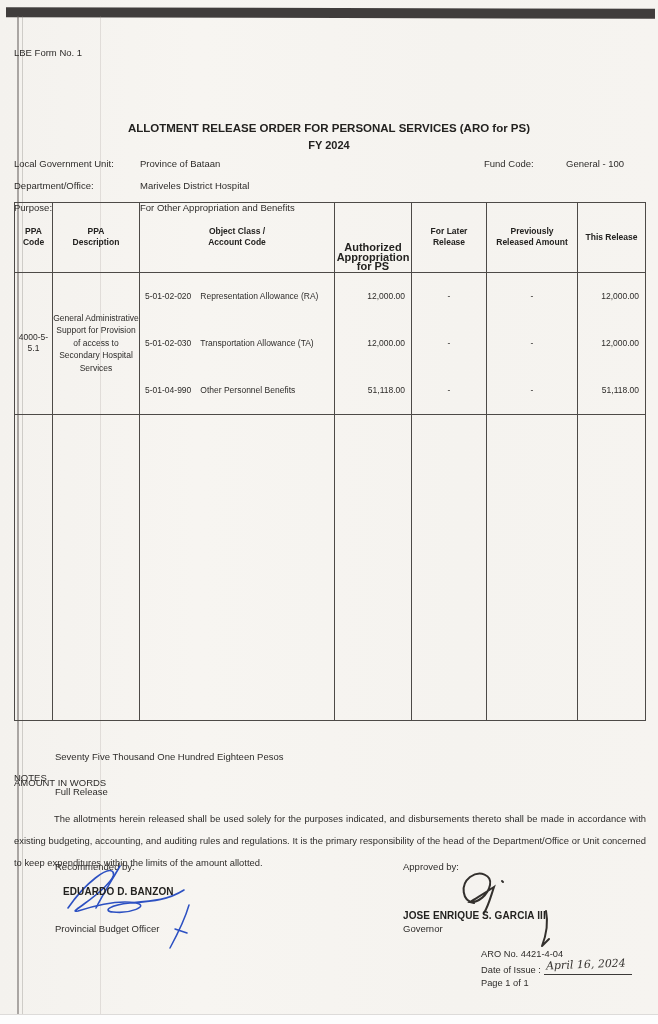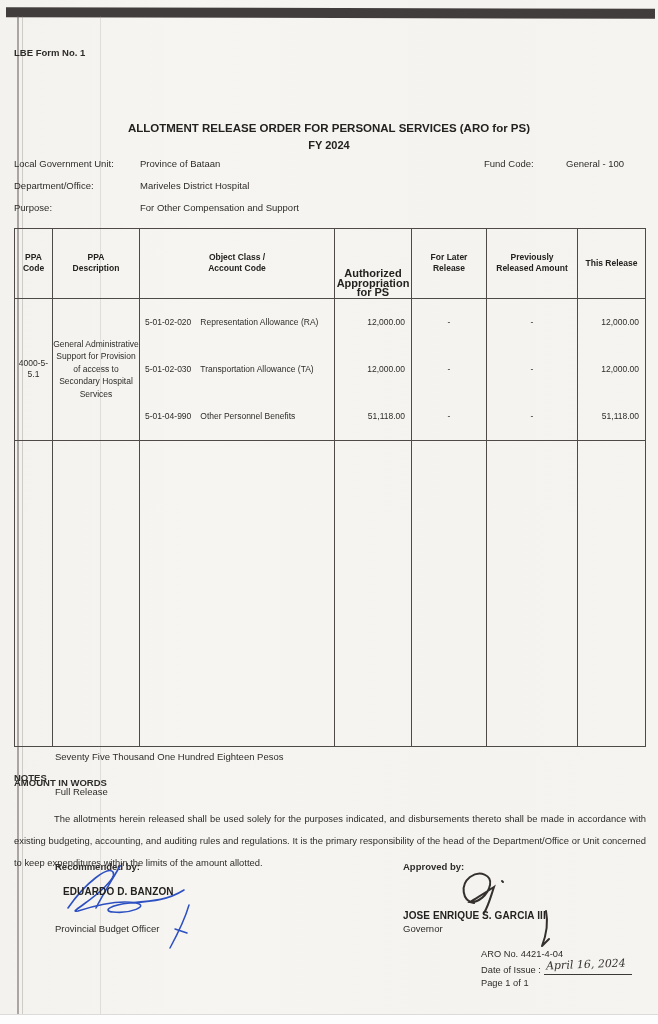--- a/index.html
+++ b/index.html
@@ -12,39 +12,39 @@
     overflow:hidden;
   }
   
   .strip-top{position:absolute;left:6px;right:3px;top:8px;height:10px;background:#403d3c;transform:rotate(0.15deg);}
   .edge-line-a{position:absolute;left:17px;top:16px;bottom:10px;width:2px;background:rgba(95,90,87,0.50);}
   .edge-line-b{position:absolute;left:22px;top:16px;bottom:10px;width:1px;background:rgba(120,115,110,0.30);}
   .fold-line{position:absolute;left:100px;top:16px;bottom:8px;width:1px;background:rgba(150,143,137,0.22);}
   .bottom-shadow{position:absolute;left:0;right:0;bottom:0;height:9px;background:#fdfdfd;border-top:1px solid rgba(160,155,150,0.35);}
 
   .abs{position:absolute;}
-  .lbl{font-size:9.5px;font-weight:bold;}
+  .lbl{font-size:9.5px;}
   .val{font-size:9.5px;}
 
   
   .cb-group{position:absolute;left:486px;top:57px;}
   .cb-row{display:flex;align-items:center;height:19.5px;}
   .cb-box{width:17px;height:11px;border:1.4px solid #3c3a38;margin-right:11px;position:relative;background:rgba(255,255,255,0.4);}
   .cb-check{position:absolute;left:3px;top:-3px;font-size:11px;color:#4a4845;}
   .cb-label{font-size:9.5px;}
 
   .title{position:absolute;left:0;right:0;top:122px;text-align:center;font-weight:bold;font-size:11.5px;color:#232220;}
   .fy{position:absolute;left:0;right:0;top:139px;text-align:center;font-weight:bold;font-size:11px;color:#232220;}
 
   
   .info-label{position:absolute;font-size:9.5px;}
   .info-value{position:absolute;font-size:9.5px;}
 
   
-  table.aro{position:absolute;left:14px;top:228px;border-collapse:collapse;table-layout:fixed;width:631px;border-radius:14px;}
+  table.aro{position:absolute;left:14px;top:202px;border-collapse:collapse;table-layout:fixed;width:631px;border-radius:14px;}
   table.aro th,table.aro td{border:1px solid #4d4a47;padding:0;vertical-align:middle;}
   th .hwrap{white-space:pre-line;font-size:8.5px;font-weight:bold;line-height:11px;color:#232220;display:block;text-align:center;}
   th .hwrap.small{font-size:11px;line-height:9.5px;margin-top:40px;}
   tr.hdr{height:39px;}
   tr.body-row{height:141px;}
   tr.total-row{height:25px;}
   tr.empty-row{height:306px;}
   td.ppa-code{text-align:center;font-size:8.5px;line-height:11px;}
   td.ppa-desc{text-align:center;font-size:8.5px;line-height:12.5px;padding:0 3px;}
   .col-stack{display:flex;flex-direction:column;justify-content:space-around;height:141px;}
@@ -87,21 +87,21 @@
 
   <div class="info-label" style="left:14px;top:158px;">Local Government Unit:</div>
   <div class="info-value" style="left:140px;top:158px;">Province of Bataan</div>
   <div class="info-label" style="left:484px;top:158px;">Fund Code:</div>
   <div class="info-value" style="left:566px;top:158px;">General - 100</div>
 
   <div class="info-label" style="left:14px;top:180px;">Department/Office:</div>
   <div class="info-value" style="left:140px;top:180px;">Mariveles District Hospital</div>
 
   <div class="info-label" style="left:14px;top:202px;">Purpose:</div>
-  <div class="info-value" style="left:140px;top:202px;">For Other Compensation and Support</div>
+  <div class="info-value" style="left:140px;top:202px;">For Other Appropriation and Benefits</div>
 
   <table class="aro">
     <colgroup>
       <col style="width:38px">
         <col style="width:87px">
         <col style="width:195px">
       <col style="width:77px">
         <col style="width:75px">
         <col style="width:91px">
         <col style="width:68px">

